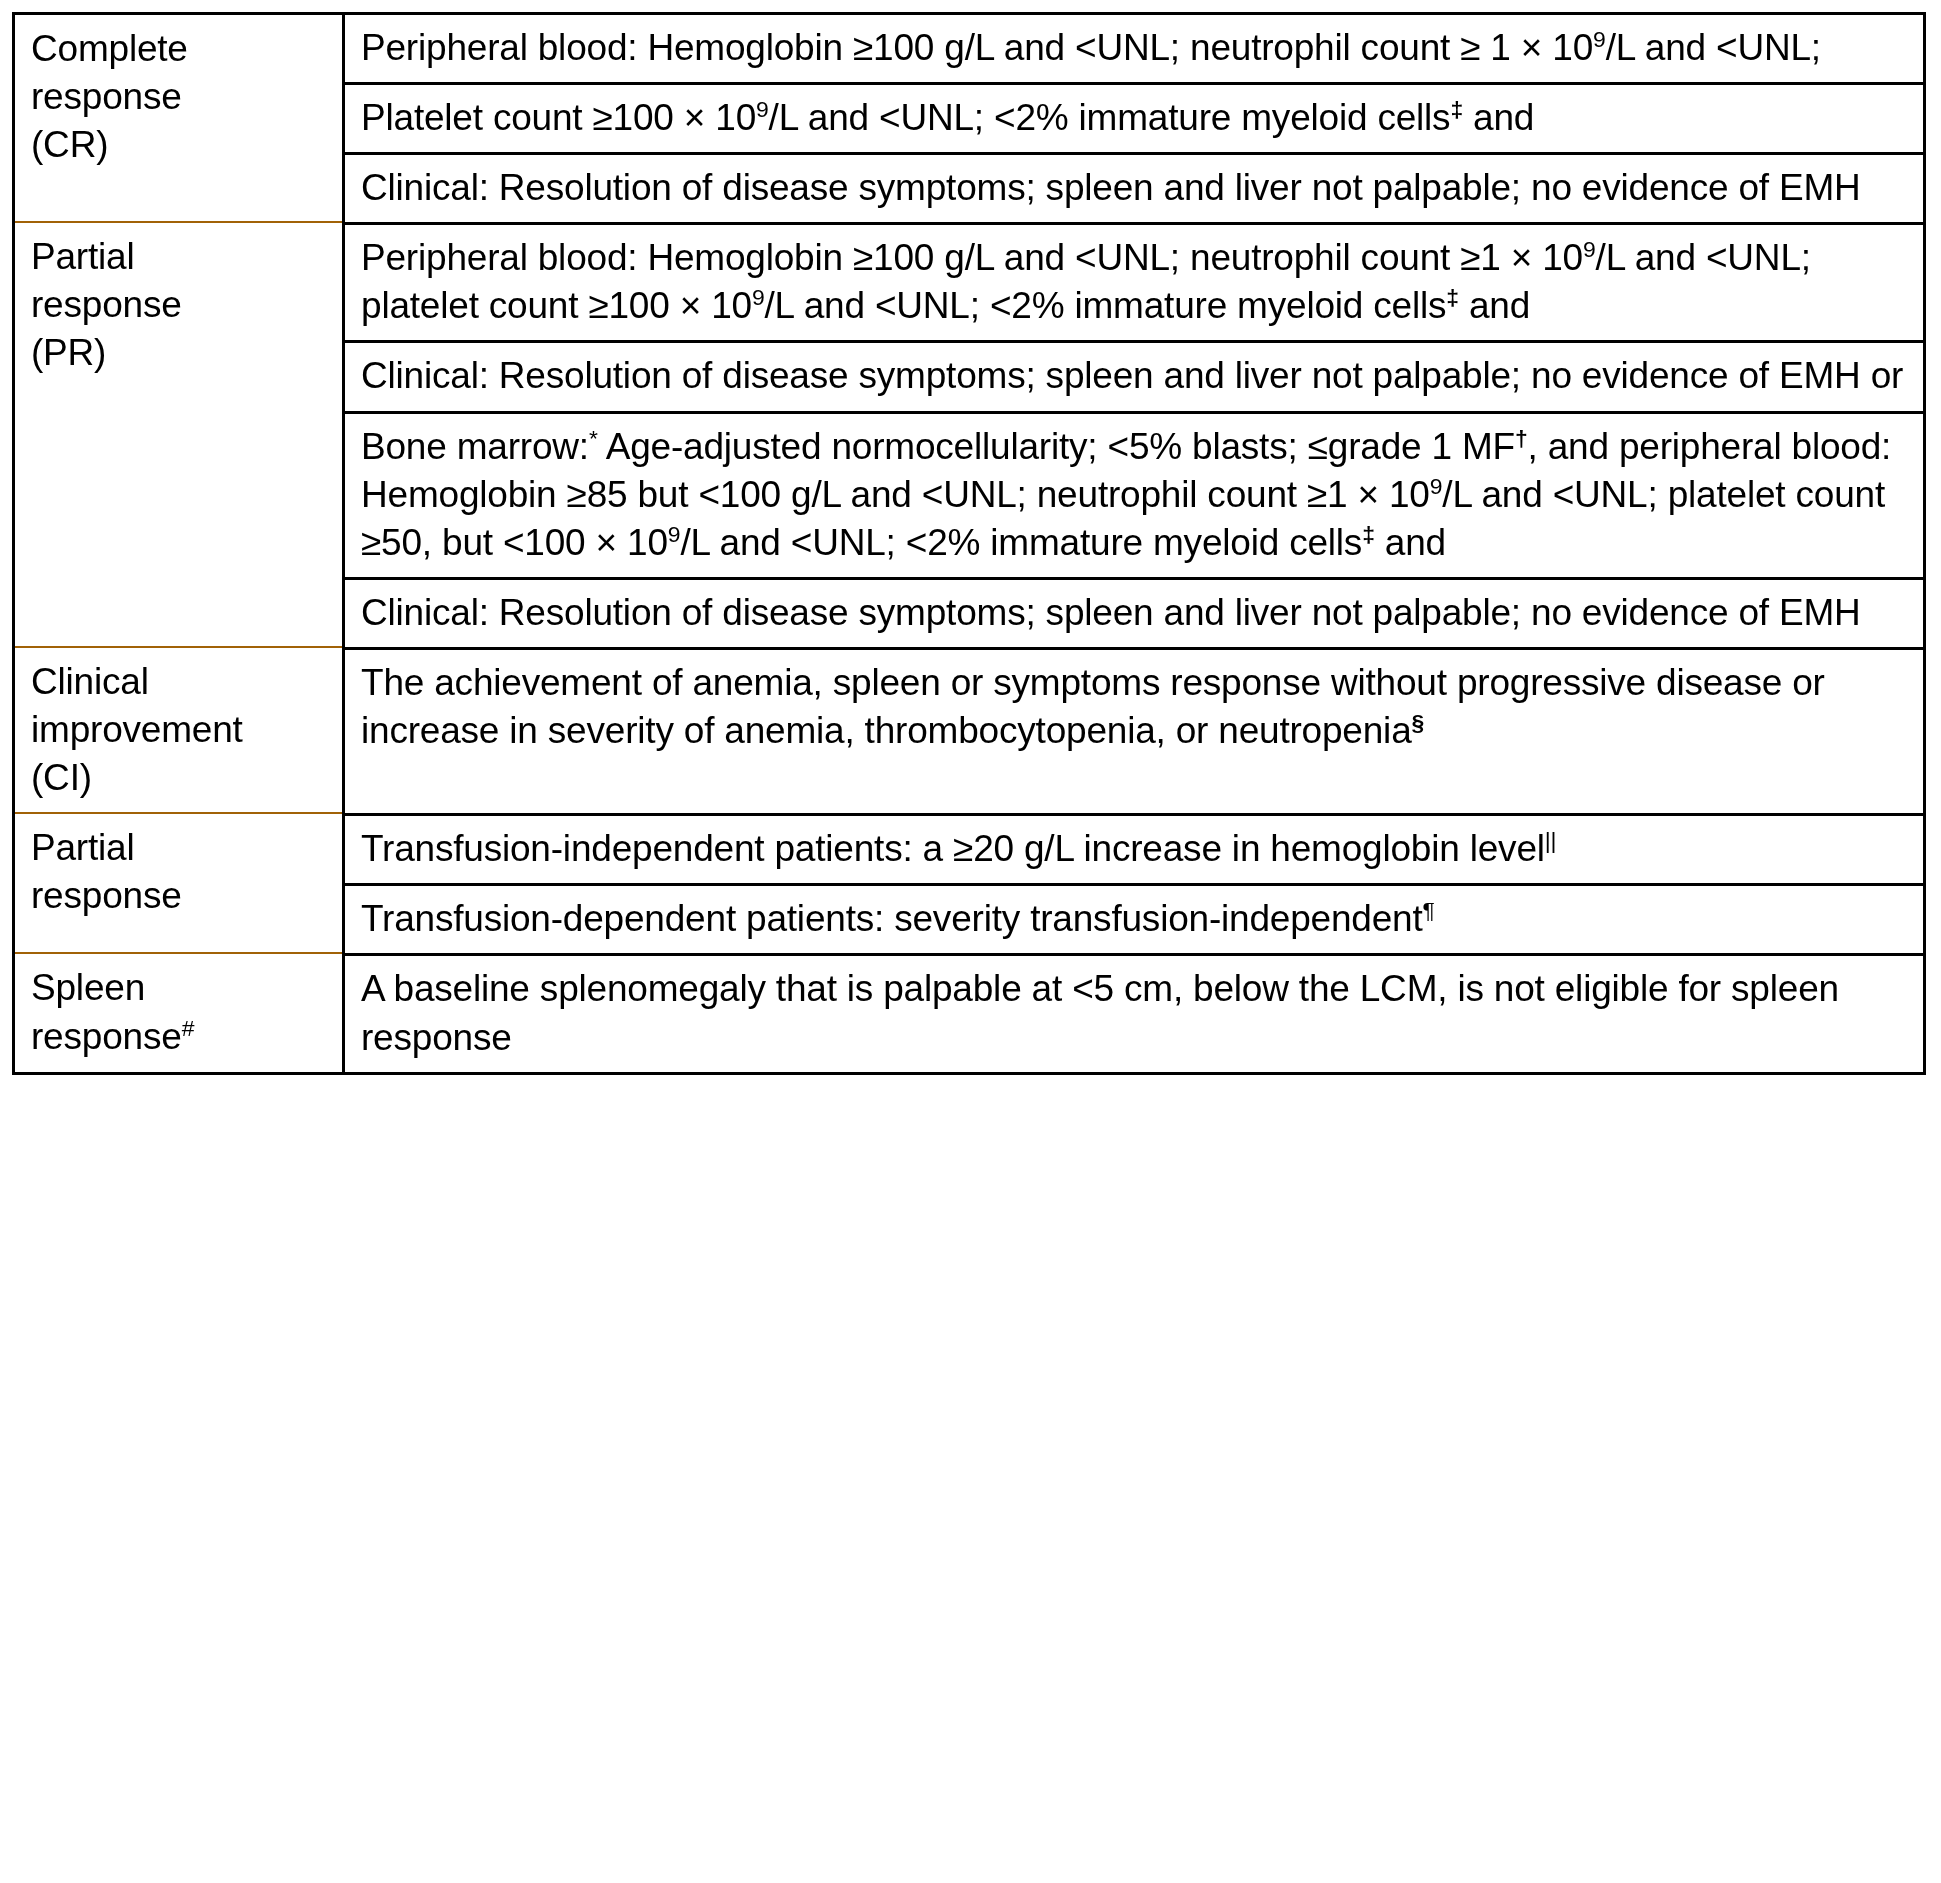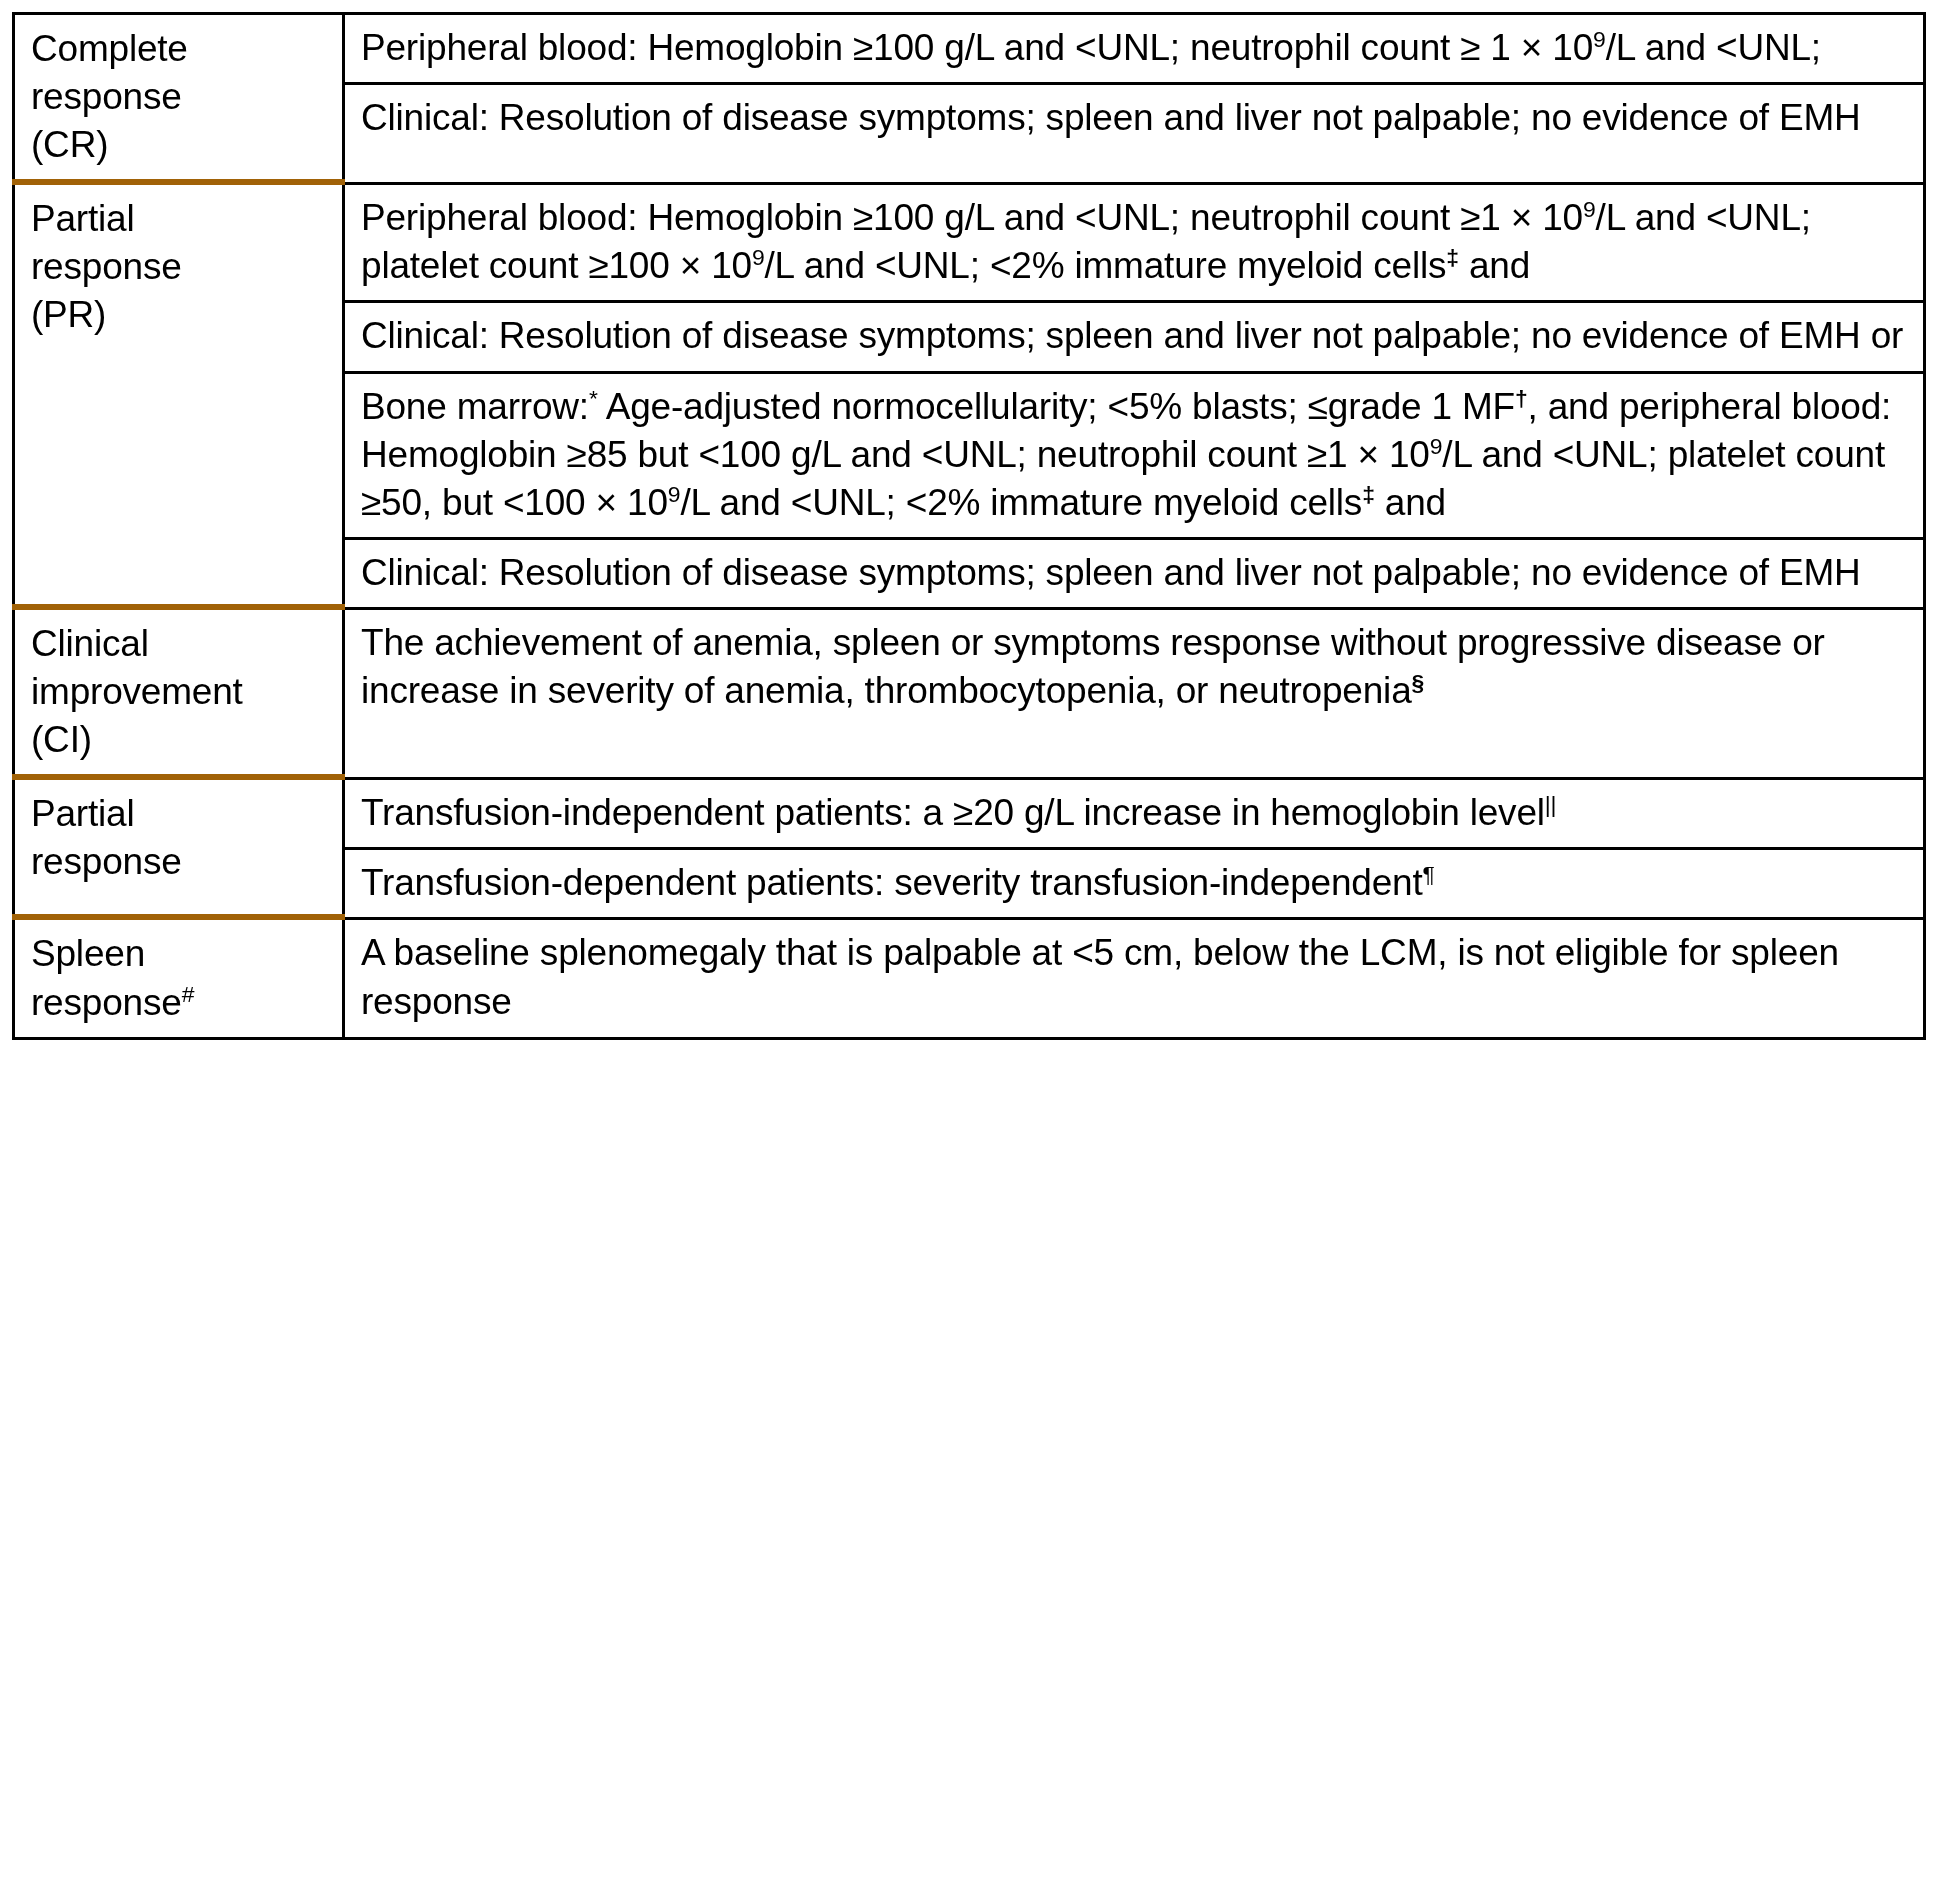--- a/index.html
+++ b/index.html
@@ -25,21 +25,21 @@
     border-collapse: collapse;
     width: 1911px;
     table-layout: fixed;
     border: 3px solid #000;
   }
   table.criteria col.c-label { width: 330px; }
   table.criteria col.c-body  { width: 1581px; }
 
   td.label-cell {
     border-right: 3px solid #000;
-    border-top: 6px solid #a16207;
+    border-top: 2px solid #a16207;
     vertical-align: top;
     padding: 10px 8px 10px 16px;
     font-size: 37px;
     line-height: 1.30;
     letter-spacing: -0.2px;
   }
   tr.first-group td.label-cell { border-top: none; }
 
   td.body-cell {
     vertical-align: top;
@@ -92,20 +92,23 @@
         <td class="label-cell">
           <div>Complete</div>
           <div>response</div>
           <div>(CR)</div>
         </td>
         <td class="body-cell">
           <table class="inner">
             <tbody>
               <tr>
                 <td class="sub pad-bottom"><span>Peripheral blood: Hemoglobin ≥100 g/L and &lt;UNL; neutrophil count ≥ 1 × 10</span><sup class="light">9</sup><span>/L and &lt;UNL;</span></td>
+              </tr>
+              <tr>
+                <td class="sub"><span>Platelet count ≥100 × 10</span><sup class="light">9</sup><span>/L and &lt;UNL; &lt;2% immature myeloid cells</span><sup>‡</sup><span> and</span></td>
               </tr>
               <tr>
                 <td class="sub">Clinical: Resolution of disease symptoms; spleen and liver not palpable; no evidence of EMH</td>
               </tr>
             </tbody>
           </table>
         </td>
       </tr>
 
       <tr class="group-row">

